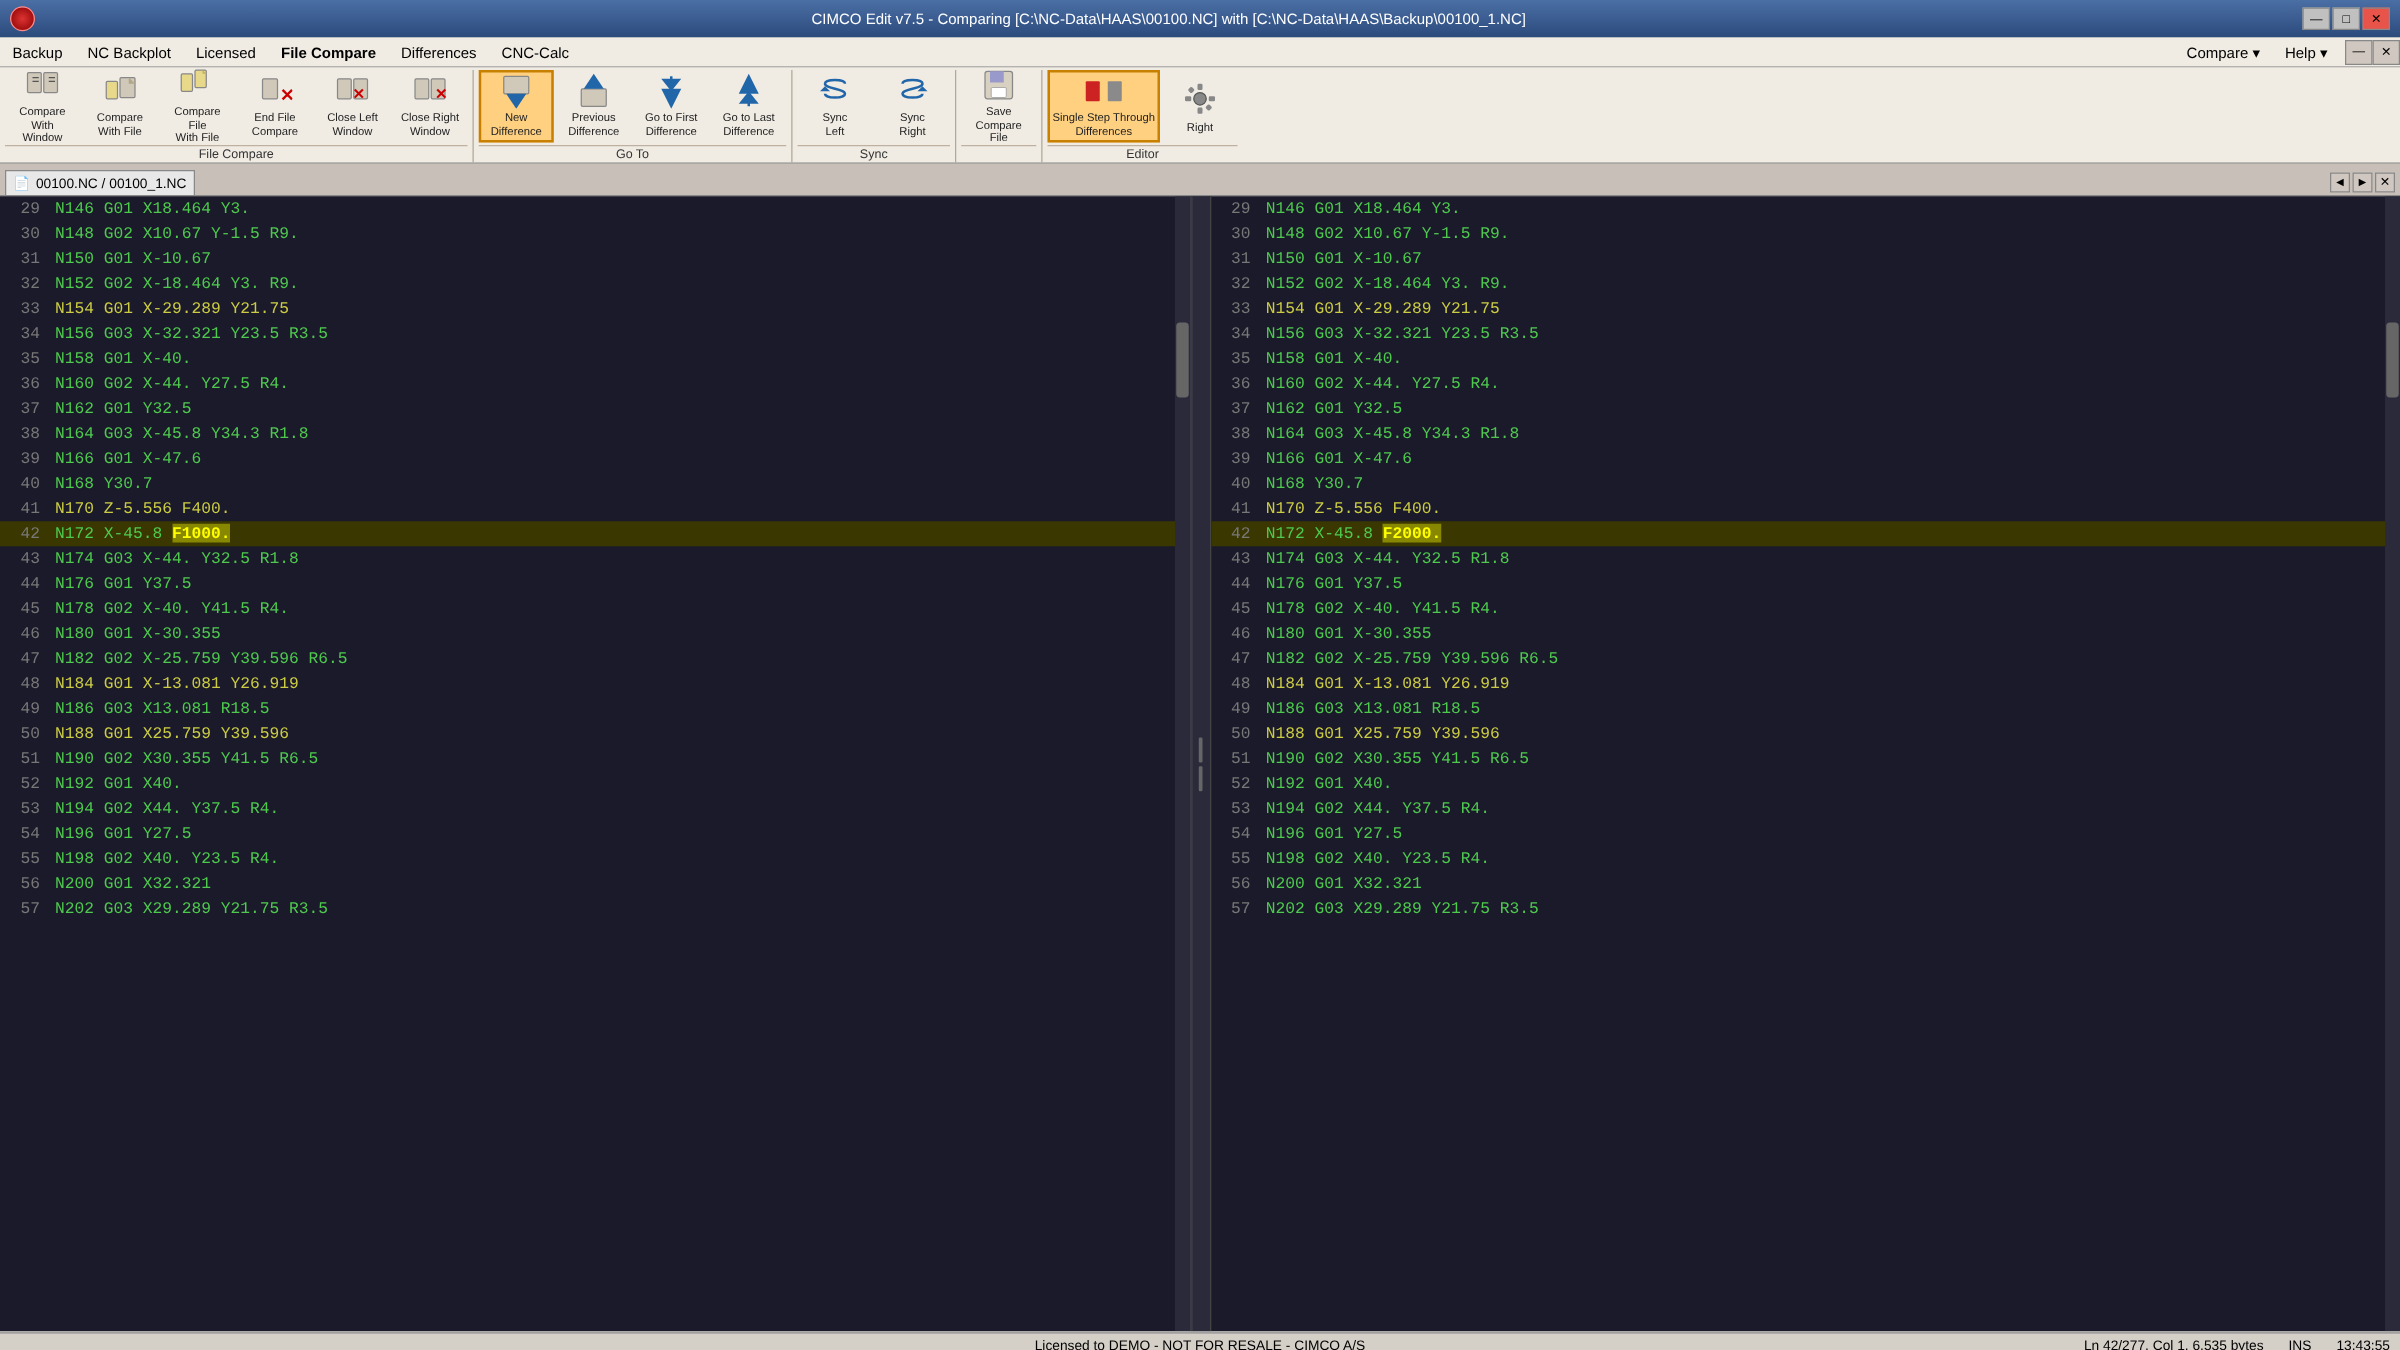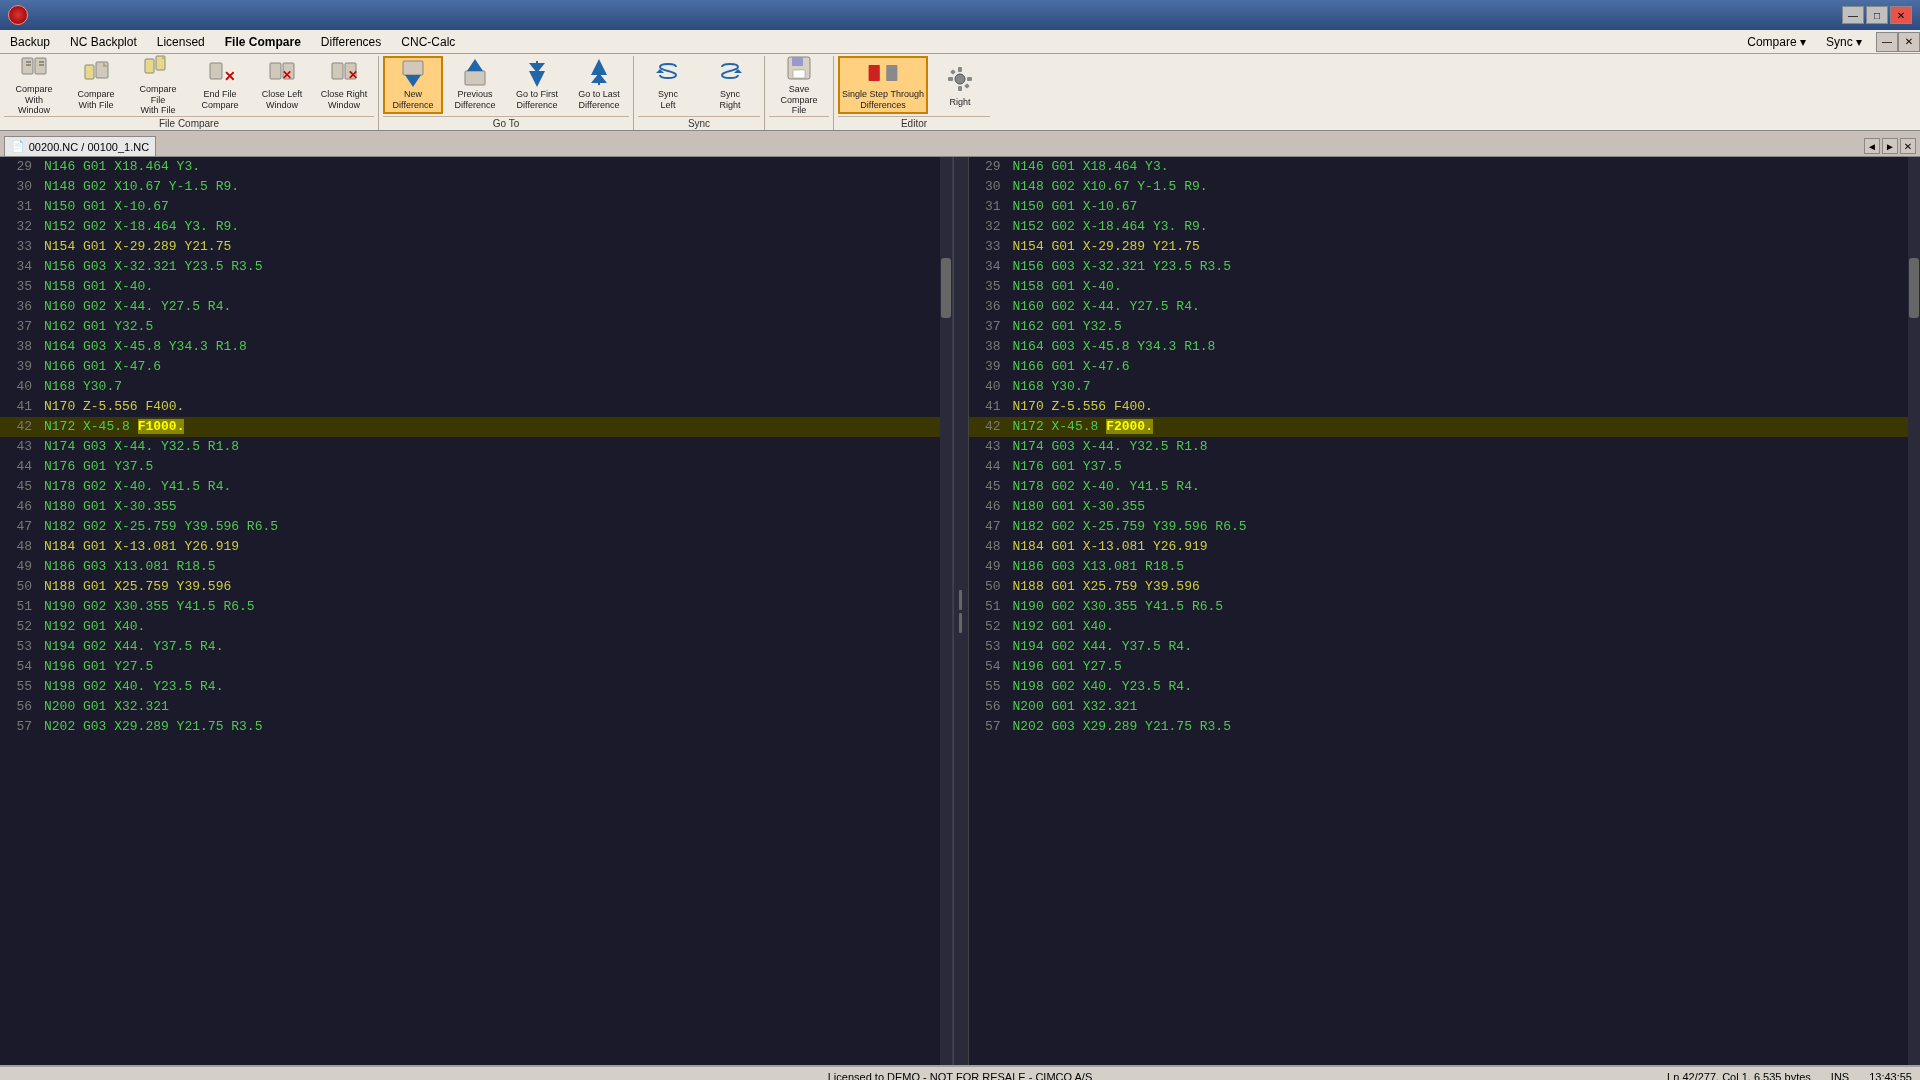--- a/index.html
+++ b/index.html
@@ -151,37 +151,38 @@
       justify-content: space-between;
     }
   </style>
 </head>
 <body>
 
 <div id="titlebar">
   <div id="titlebar-left">
     <div style="width:20px;height:20px;background:radial-gradient(circle,#dd3333,#880000);border-radius:50%;border:1px solid #ff8888;"></div>
   </div>
+  <div id="titlebar-title">CIMCO Edit v7.5 - Comparing [C:\NC-Data\HAAS\00100.NC] with [C:\NC-Data\HAAS\Backup\00100_1.NC]</div>
   <div id="titlebar-controls">
     <div class="title-btn">—</div>
     <div class="title-btn">□</div>
     <div class="title-btn close">✕</div>
   </div>
 </div>
 
 <div id="menubar">
   <div class="menu-item">Backup</div>
   <div class="menu-item">NC Backplot</div>
   <div class="menu-item">Licensed</div>
   <div class="menu-item" style="font-weight:bold;">File Compare</div>
   <div class="menu-item">Differences</div>
   <div class="menu-item">CNC-Calc</div>
   <div style="flex:1;"></div>
   <div class="menu-item">Compare ▾</div>
-  <div class="menu-item">Sync ▾</div>
+  <div class="menu-item">Help ▾</div>
   <div style="width:4px;"></div>
   <div class="title-btn" style="height:20px;background:#d0c8c0;">—</div>
   <div class="title-btn" style="height:20px;background:#d0c8c0;">✕</div>
 </div>
 
 <div class="toolbar-outer">
   <div class="toolbar-row">
 
     <div class="tg-section">
       <div class="tg-buttons">
@@ -362,21 +363,21 @@
         </div>
       </div>
       <div class="tg-name">Editor</div>
     </div>
   </div>
 </div>
 
 <div id="tab-strip" style="background:#c8c0b8;height:26px;display:flex;align-items:flex-end;border-bottom:1px solid #888;padding-left:4px;">
   <div style="display:flex;align-items:center;background:#e8e8e8;border:1px solid #888;border-bottom:none;padding:3px 6px;font-size:11px;cursor:pointer;gap:4px;">
     <span>📄</span>
-    <span>00200.NC / 00100_1.NC</span>
+    <span>00100.NC / 00100_1.NC</span>
   </div>
   <div style="flex:1;"></div>
   <div style="display:flex;gap:2px;padding:2px 4px;align-items:center;">
     <div style="width:16px;height:16px;background:#d0c8c0;border:1px solid #888;display:flex;align-items:center;justify-content:center;font-size:10px;cursor:pointer;">◄</div>
     <div style="width:16px;height:16px;background:#d0c8c0;border:1px solid #888;display:flex;align-items:center;justify-content:center;font-size:10px;cursor:pointer;">►</div>
     <div style="width:16px;height:16px;background:#d0c8c0;border:1px solid #888;display:flex;align-items:center;justify-content:center;font-size:10px;cursor:pointer;">✕</div>
   </div>
 </div>
 
 <div id="main" style="display:flex;height:calc(1080px - 30px - 24px - 70px - 26px - 22px);background:#1a1a2a;overflow:hidden;">

